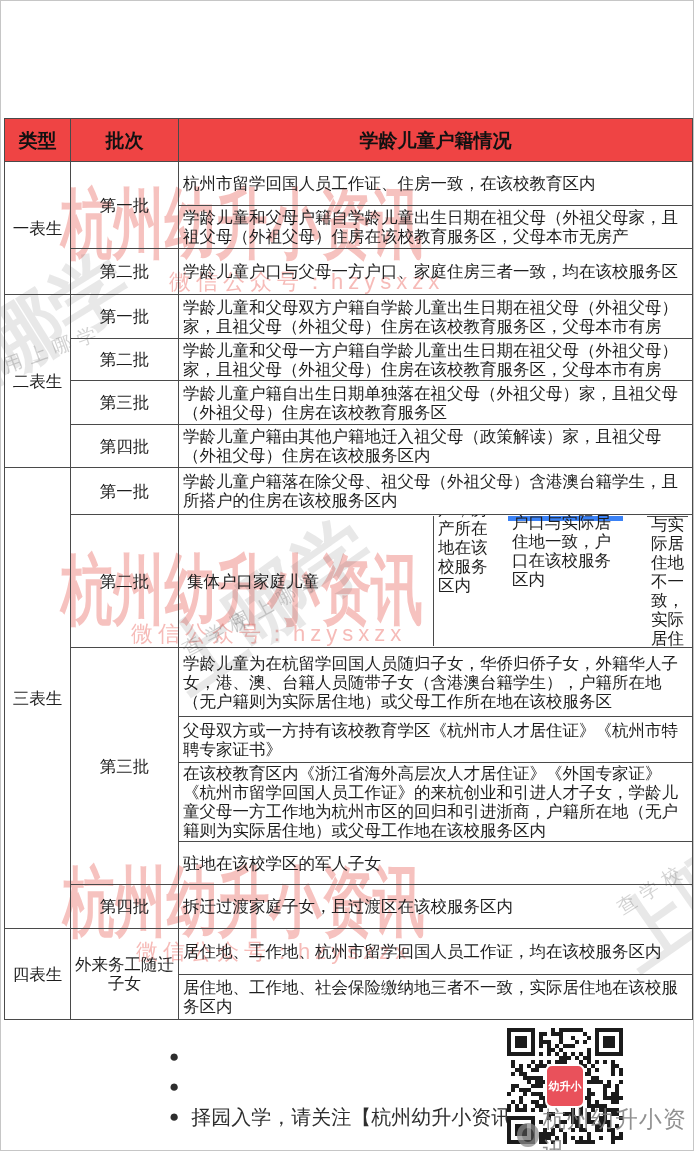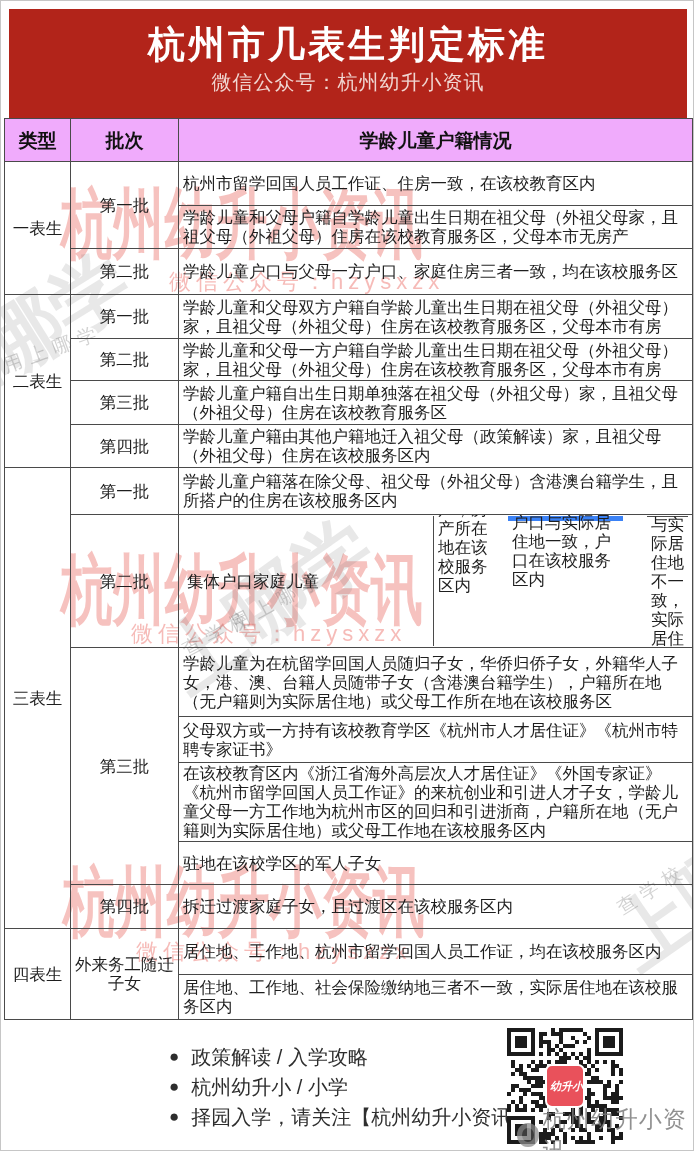--- a/index.html
+++ b/index.html
@@ -21,21 +21,21 @@
   .wm-pink { font-size:22px; color:rgba(238,132,126,0.55); letter-spacing:5px; }
   .wm-gray-big { font-size:78px; font-weight:700; color:rgba(95,95,95,0.14); }
   .wm-gray-small { font-size:19px; color:rgba(105,105,105,0.30); letter-spacing:7px; }
 
   
   table.tbl { position:absolute; left:3px; top:117px; width:688px; z-index:2;
     border-collapse:collapse; table-layout:fixed; background:transparent; }
   .tbl td, .tbl th { border:1px solid #4a4a4a; color:#1e1e1e; font-size:16.5px;
     line-height:19px; padding:1px 4px; vertical-align:middle; box-sizing:border-box;
     font-weight:400; overflow:hidden; }
-  .tbl th { background:#f0abfc; font-size:19px; font-weight:700; color:#111; }
+  .tbl th { background:#ef4444; font-size:19px; font-weight:700; color:#111; }
   .type-cell, .batch-cell { text-align:center; }
   .crit-cell { text-align:left; }
   .split-cell { padding:0; }
   .split { display:flex; width:100%; height:130px; }
   .split-left { width:251px; border-right:1px solid #4a4a4a; display:flex;
     align-items:center; padding:1px 4px; box-sizing:border-box; }
   .split-right { flex:1; display:flex; }
   .sub-cell { display:flex; align-items:center; padding:1px 4px; box-sizing:border-box; }
   .sub-cell.s1 { height:44px; }
   .sub-cell.s2 { height:45px; border-top:5px solid #3b82f6; }
@@ -43,21 +43,21 @@
 
   
   .footer { position:absolute; left:0; top:1015px; width:694px; height:134px; z-index:2; }
   .bullets { position:absolute; left:168px; top:26px; font-size:20px; color:#2e2e2e; }
   .bullet-line { display:flex; align-items:center; height:30px; }
   .bullet-dot { font-size:17px; margin-right:12px; color:#2e2e2e; }
   .qr-wrap { position:absolute; left:506px; top:12px; width:116px; height:116px; }
   .qr-wrap svg { display:block; }
   .qr-logo { position:absolute; left:38px; top:36px; width:40px; height:44px;
     background:#e9515b; border:2px solid #ffffff; border-radius:7px; box-sizing:border-box;
-    display:flex; align-items:center; justify-content:flex-end;font-style:italic; }
+    display:flex; align-items:center; justify-content:center; }
   .qr-logo span { color:#fff; font-size:11px; font-weight:700; letter-spacing:0; }
   .qr-watermark { position:absolute; left:516px; top:88px; display:flex; align-items:center;
     z-index:6; }
   .qr-wm-icon { width:24px; height:24px; border-radius:50%; background:rgba(80,80,80,0.65);
     margin-right:4px; box-shadow:inset 0 0 0 5px rgba(255,255,255,0.25); }
   .qr-wm-text { font-size:23px; color:rgba(125,125,125,0.85); letter-spacing:1px; }
 </style>
 </head>
 <body>
 
@@ -73,24 +73,20 @@
   <div class="wm wm-gray-big" style="left:-95px; top:295px; transform:rotate(-32deg);">上哪学</div>
   <div class="wm wm-gray-small" style="left:0px; top:338px; transform:rotate(-20deg);">用上哪学</div>
 
   <div class="wm wm-gray-big" style="left:150px; top:565px; transform:rotate(-35deg);">上哪学</div>
   <div class="wm wm-gray-small" style="left:225px; top:590px; transform:rotate(-28deg);">用上哪学</div>
   <div class="wm wm-gray-small" style="left:178px; top:622px; transform:rotate(-28deg);">查学校</div>
 
   <div class="wm wm-gray-big" style="left:600px; top:842px; transform:rotate(-35deg);">上哪学</div>
   <div class="wm wm-gray-small" style="left:612px; top:878px; transform:rotate(-32deg);">查学校</div>
 
-  <div class="banner">
-    <div class="banner-title">杭州市几表生判定标准</div>
-    <div class="banner-sub">微信公众号：杭州幼升小资讯</div>
-  </div>
 
   <table class="tbl">
     <colgroup>
         <col style="width:66px">
         <col style="width:108px">
         <col style="width:514px">
       </colgroup>
     <tbody>
         <tr style="height:43px">
       <th>类型</th>
@@ -173,25 +169,23 @@
     <tr style="height:45px">
       <td class="crit-cell">居住地、工作地、社会保险缴纳地三者不一致，实际居住地在该校服务区内</td>
     </tr>
   </tbody>
     </table>
 
   <div class="footer">
     <div class="bullets">
       <div class="bullet-line">
         <span class="bullet-dot">●</span>
-        <span>政策解读 / 入学攻略</span>
       </div>
       <div class="bullet-line">
         <span class="bullet-dot">●</span>
-        <span>杭州幼升小 / 小学</span>
       </div>
       <div class="bullet-line">
         <span class="bullet-dot">●</span>
         <span>择园入学，请关注【杭州幼升小资讯】</span>
       </div>
     </div>
     <div class="qr-wrap">
       <div id="qr-svg-holder">
           <svg width="116" height="116" xmlns="http://www.w3.org/2000/svg">
             <rect width="116" height="116" fill="#ffffff"></rect>

